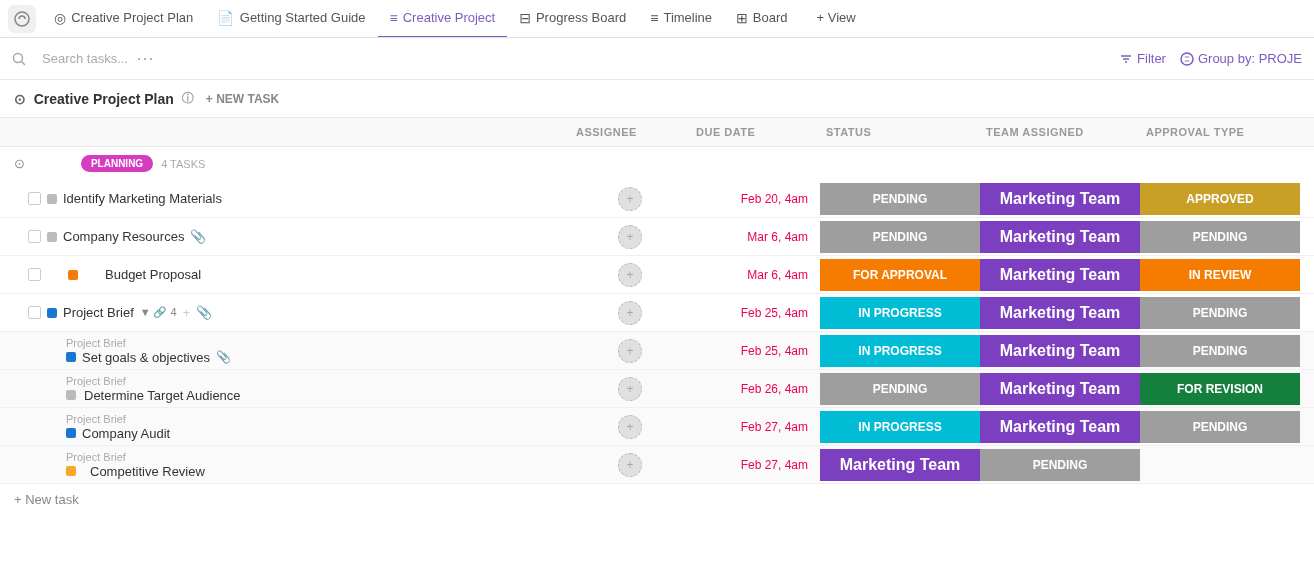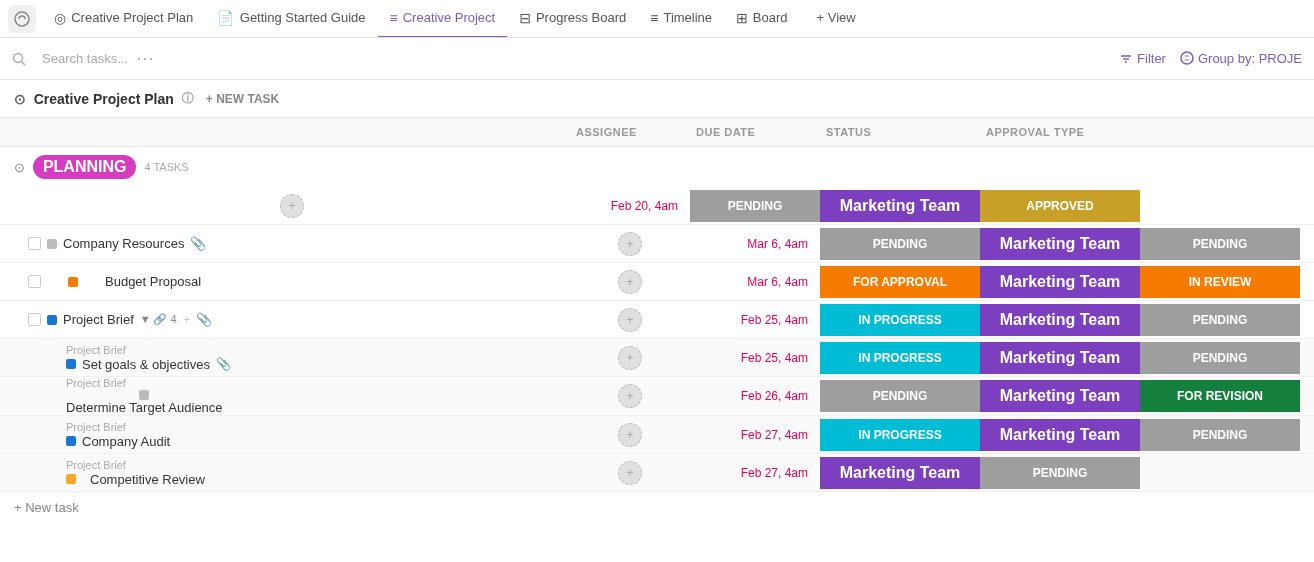--- a/index.html
+++ b/index.html
@@ -69,21 +69,21 @@
       padding: 4px 6px;
     }
 
     
     .group-row {
       display: flex; align-items: center; gap: 8px;
       padding: 8px 14px; background: #fff;
     }
     .group-badge {
       padding: 3px 10px; border-radius: 12px;
-      font-size: 16px; font-weight: 700; color: #fff;
+      font-size: 10px; font-weight: 700; color: #fff; margin-left: 48px;
     }
     .group-count { font-size: 11px; color: #aaa; }
     .group-toggle { color: #888; cursor: pointer; font-size: 13px; }
 
     
     .task-row {
       display: grid;
       grid-template-columns: 1fr 120px 130px 160px 160px 160px;
       align-items: center;
       padding: 0 14px;
@@ -181,21 +181,21 @@
   </div>
   <div class="toolbar-right">
     <span style="display:flex;align-items:center;gap:4px;color:#7c5cbf;cursor:pointer;">
       <svg width="14" height="14" viewBox="0 0 14 14" fill="none">
         <line x1="2" y1="4" x2="12" y2="4" stroke="#7c5cbf" stroke-width="1.5"></line>
         <line x1="4" y1="7" x2="10" y2="7" stroke="#7c5cbf" stroke-width="1.5"></line>
         <line x1="6" y1="10" x2="8" y2="10" stroke="#7c5cbf" stroke-width="1.5"></line>
       </svg>
       <span>Filter</span>
     </span>
-    <span style="display:flex;align-items:flex-start;gap:4px;color:#7c5cbf;cursor:pointer;">
+    <span style="display:flex;align-items:center;gap:4px;color:#7c5cbf;cursor:pointer;">
       <svg width="14" height="14" viewBox="0 0 14 14" fill="none">
         <circle cx="7" cy="7" r="6" stroke="#7c5cbf" stroke-width="1.5"></circle>
         <path d="M4 5 Q7 3 10 5 Q7 7 4 5Z" fill="#7c5cbf" opacity="0.5"></path>
         <path d="M4 9 Q7 7 10 9 Q7 11 4 9Z" fill="#7c5cbf" opacity="0.5"></path>
       </svg>
       <span>Group by: PROJE</span>
     </span>
   </div>
 </div>
 
@@ -204,30 +204,37 @@
   <span style="font-weight:600;font-size:14px;">Creative Project Plan</span>
   <span class="info-icon">ⓘ</span>
   <span class="new-task-btn" style="color:#888;font-size:12px;">+ NEW TASK</span>
 </div>
 
 <div class="col-headers">
   <div class="col-header"></div>
   <div class="col-header">ASSIGNEE</div>
   <div class="col-header">DUE DATE</div>
   <div class="col-header">STATUS</div>
+  <div class="col-header">TEAM ASSIGNED</div>
   <div class="col-header">APPROVAL TYPE</div>
 </div>
 
 <div id="tasks-container">
     <div class="group-row">
     <span class="group-toggle">⊙</span>
     <span class="group-badge" style="background:#d63cbf">PLANNING</span>
     <span class="group-count">4 TASKS</span>
   </div>
     <div class="task-row">
+      <div class="task-name-cell" style="padding-left:14px;">
+        <span class="task-checkbox"></span>
+        <span class="task-color-dot" style="background:#bbb;"></span>
+        <span class="task-name">Identify Marketing Materials</span>
+
+      </div>
       <div class="assignee-cell">
         <div class="assignee-avatar">+</div>
       </div>
       <div class="due-date">Feb 20, 4am</div>
       <div class="status-badge" style="background:#9e9e9e">PENDING</div>
       <div class="team-badge" style="background:#7c3fbf">Marketing Team</div>
       <div class="approval-badge" style="background:#c8a028">APPROVED</div>
     </div>
     <div class="task-row">
       <div class="task-name-cell" style="padding-left:14px;">
@@ -289,21 +296,21 @@
             <div class="assignee-avatar">+</div>
           </div>
           <div class="due-date">Feb 25, 4am</div>
           <div class="status-badge" style="background:#00bcd4">IN PROGRESS</div>
           <div class="team-badge" style="background:#7c3fbf">Marketing Team</div>
           <div class="approval-badge" style="background:#9e9e9e">PENDING</div>
         </div>
     <div class="task-row" style="background: rgb(250, 250, 250);">
           <div class="task-name-cell" style="padding-left:52px;flex-direction:column;align-items:flex-start;gap:1px;">
             <span class="task-subtask-label">Project Brief</span>
-            <div style="display:flex;align-items:center;gap:0;flex-direction:column;">
+            <div style="display:flex;align-items:center;gap:8px;">
               <span class="task-color-dot" style="background:#bbb;margin-top:0;"></span>
               <span class="subtask-name">Determine Target Audience</span>
 
             </div>
           </div>
           <div class="assignee-cell">
             <div class="assignee-avatar">+</div>
           </div>
           <div class="due-date">Feb 26, 4am</div>
           <div class="status-badge" style="background:#9e9e9e">PENDING</div>

